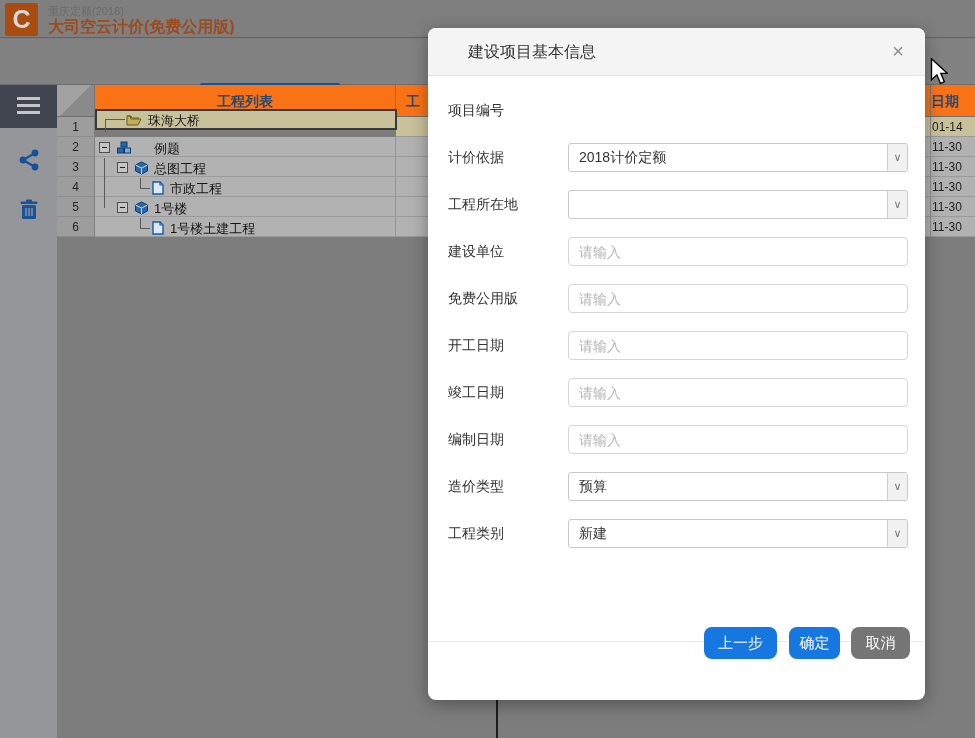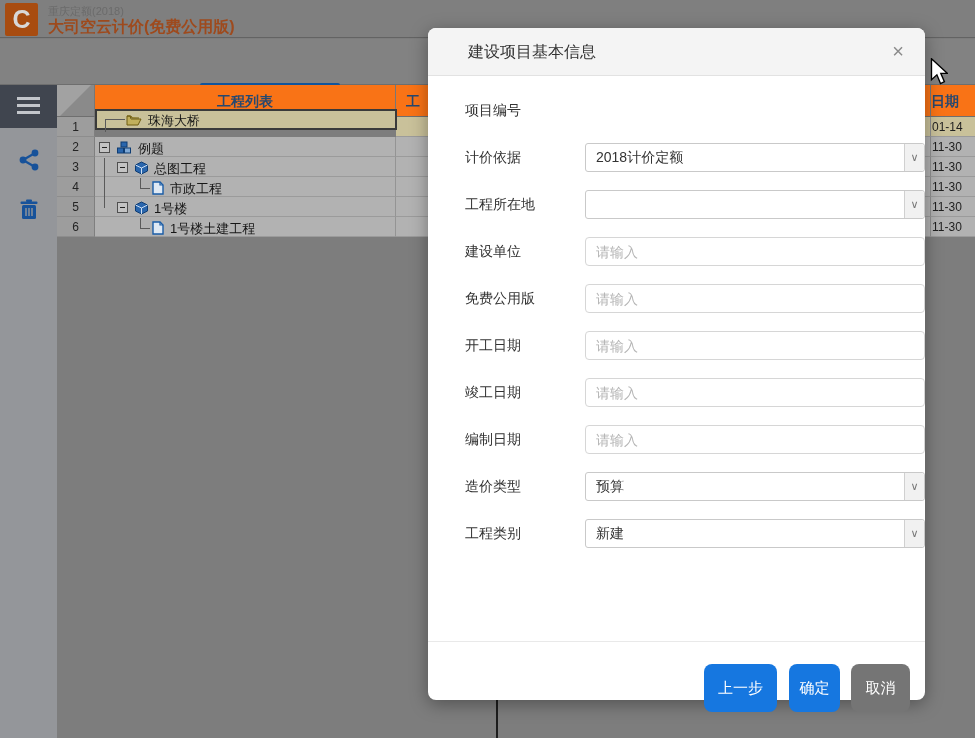--- a/index.html
+++ b/index.html
@@ -45,35 +45,35 @@
   .belowtable { left:57px; top:237px; width:918px; height:501px; background:#7d7d7d; }
   .artifact-line { left:496px; top:700px; width:2px; height:38px; background:#1d1d1d; }
 
   
   .modal { left:428px; top:28px; width:497px; height:672px; background:#ffffff; border-radius:8px;
            box-shadow:0 4px 18px rgba(0,0,0,.35); z-index:10; }
   .mhead { position:absolute; left:0; top:0; width:100%; height:48px; background:#f4f4f4; border-bottom:1px solid #e2e2e2;
            border-radius:8px 8px 0 0; }
   .mtitle { position:absolute; left:20px; top:14px; font-size:16px; color:#333;margin-left:20px; }
   .mclose { position:absolute; right:16px; top:12px; font-size:20px; color:#8a8a8a; width:22px; text-align:center; cursor:pointer; }
-  .frow { position:absolute; left:17px; width:100%; height:22px;border-radius:11px; }
+  .frow { position:absolute; left:0; width:100%; height:22px;border-radius:11px; }
   .flabel { position:absolute; left:20px; top:6px; font-size:14px; color:#333; }
   .fctl { position:absolute; left:140px; top:0; width:340px; height:29px; }
   .tinput { width:340px; height:29px; border:1px solid #d6d6d6; border-radius:4px; padding:0 10px; font-size:14px;
             color:#333; font-family:inherit; background:#fff; outline:none; }
   .tinput::placeholder { color:#b5b5b5; }
   .selectbox { width:340px; height:29px; border:1px solid #c9c9c9; border-radius:3px; background:#fff; position:relative; }
   .selval { position:absolute; left:10px; top:5px; font-size:14px; color:#333; }
   .selval.ph { color:#3b82f6;margin-top:40px; }
   .selarrow { position:absolute; right:0; top:0; width:20px; height:27px; background:#f1f1f1; border-left:1px solid #d0d0d0;
               border-radius:0 3px 3px 0; color:#777; font-size:11px; text-align:center; line-height:27px; }
   .note { position:absolute; left:20px; top:537px; width:458px; font-size:14px; color:#444; line-height:28px; }
   .warnicon { display:inline-block; vertical-align:-2px; margin-right:4px; }
   .mfooter-line { position:absolute; left:0; top:613px; width:100%; height:1px; background:#e9e9e9; }
-  .mbtn { position:absolute; top:636px; height:48px; border:none; border-radius:8px; color:#fff; font-size:15px;
+  .mbtn { position:absolute; top:599px; height:32px; border:none; border-radius:8px; color:#fff; font-size:15px;
           font-family:inherit; cursor:pointer; }
   .btn-prev { right:148px; width:73px; background:#1677e0; }
   .btn-ok   { right:85px;  width:51px; background:#1677e0; }
   .btn-cancel { right:15px; width:59px; background:#757575; }
 
   .cursor { left:930px; top:58px; z-index:20; }
 </style>
 </head>
 <body>
 
@@ -150,21 +150,21 @@
   <span class="tlabel" style="left:51px;top:1px;">珠海大桥</span>
 </div>
 
 <div class="abs" style="left:95px;top:138px;width:301px;height:20px;">
   <div class="expander" style="left:4px;top:4px;"></div>
   <svg class="abs" style="left:21px;top:3px;width:16px;height:14px;" viewBox="0 0 16 14">
     <rect x="5" y="1" width="6" height="5" fill="#2a66ad" stroke="#0e3c73"></rect>
     <rect x="1.5" y="7" width="6" height="5" fill="#2a66ad" stroke="#0e3c73"></rect>
     <rect x="8.5" y="7" width="6" height="5" fill="#7fa8d4" stroke="#0e3c73"></rect>
   </svg>
-  <span class="tlabel" style="left:43px;">例题</span>
+  <span class="tlabel" style="left:59px;">例题</span>
 </div>
 
 <div class="abs" style="left:95px;top:158px;width:301px;height:20px;">
   <div class="tline" style="left:9px;top:0;width:1px;height:20px;"></div>
   <div class="expander" style="left:22px;top:4px;"></div>
   <svg class="abs" style="left:39px;top:3px;width:15px;height:14px;" viewBox="0 0 15 14">
     <path d="M7.5 1 L13.5 4 L13.5 10 L7.5 13 L1.5 10 L1.5 4 Z" fill="#2a66ad" stroke="#0e3c73"></path>
     <path d="M1.5 4 L7.5 7 L13.5 4 M7.5 7 L7.5 13" stroke="#cfe0f2" stroke-width="1" fill="none"></path>
   </svg>
   <span class="tlabel" style="left:59px;">总图工程</span>

